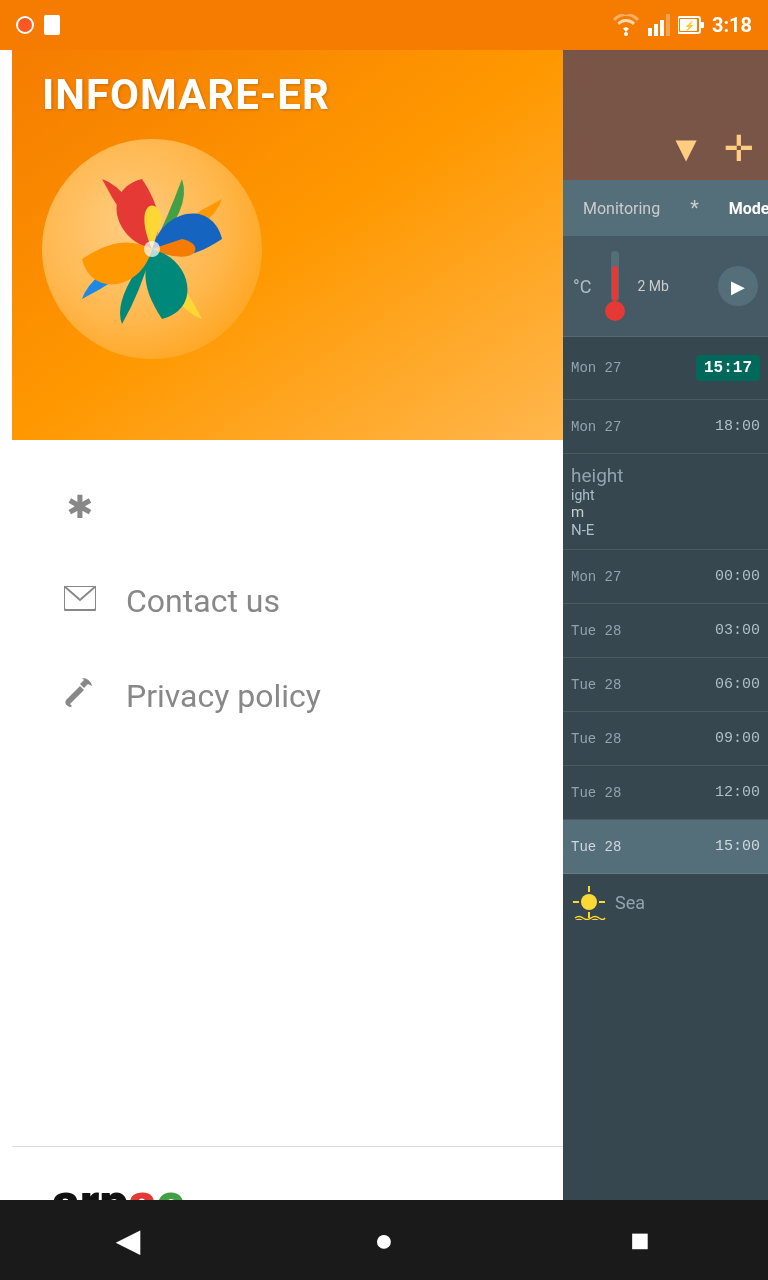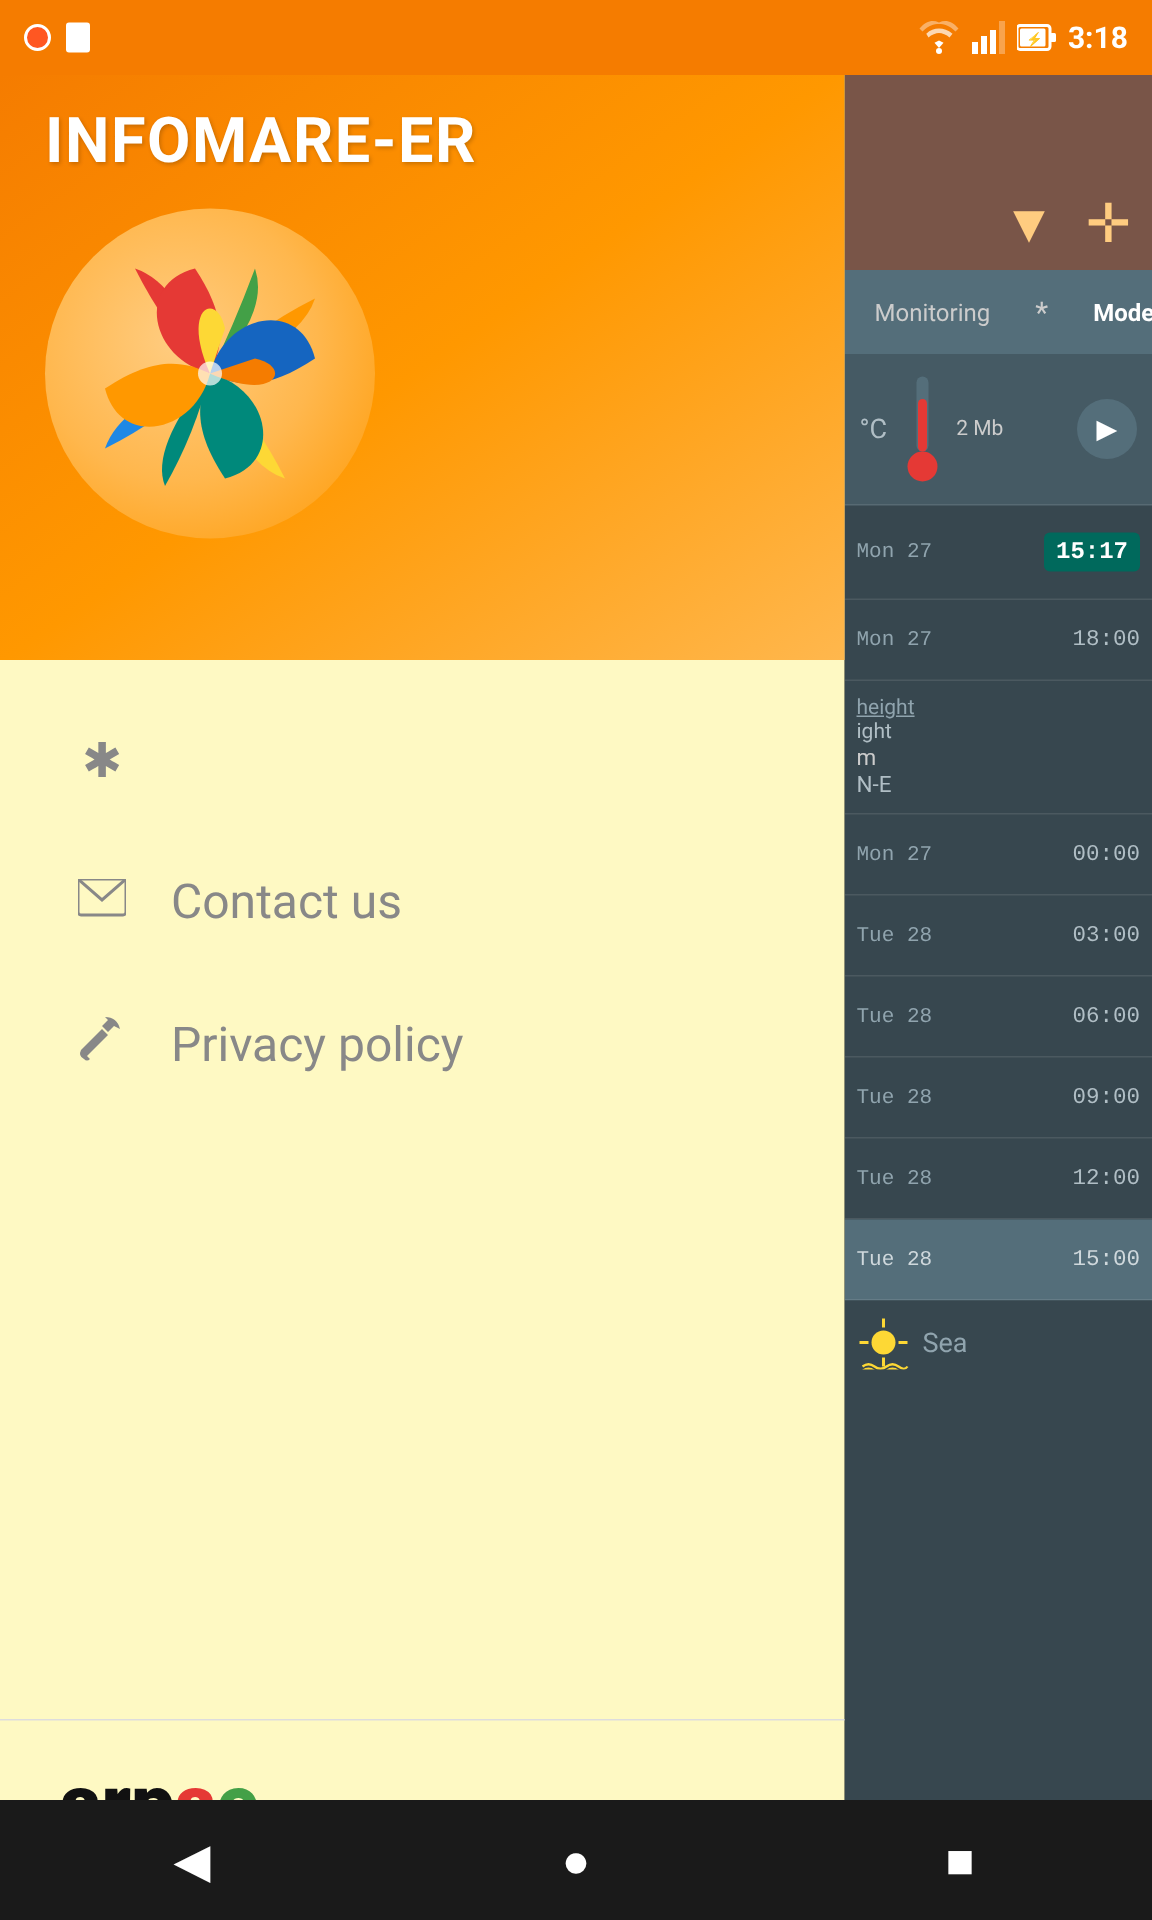--- a/index.html
+++ b/index.html
@@ -45,25 +45,26 @@
       width: 768px;
       height: 1230px;
       display: flex;
       position: relative;
     }
 
     
     .left-panel {
       width: 563px;
       height: 1230px;
-      background: #fef9c3;
+      background: #ffffff;
       display: flex;
       flex-direction: column;
       position: relative;
       z-index: 5;
+      padding-left: 12px;
     }
 
     
     .drawer-header {
       width: 100%;
       height: 390px;
       background: linear-gradient(145deg, #f57c00, #ff9800, #ffb74d);
       display: flex;
       flex-direction: column;
       padding: 20px 30px;
@@ -385,21 +386,21 @@
     <div style="overflow:hidden;">
       <div class="data-row">
         <div style="color:#90a4ae; font-size:14px;">Mon 27</div>
         <div style="color:white; font-size:16px; font-weight:bold; background:#00695c; padding:4px 8px; border-radius:4px;">15:17</div>
       </div>
       <div class="data-row">
         <div style="color:#90a4ae; font-size:14px;">Mon 27</div>
         <div style="color:#b0bec5; font-size:15px;">18:00</div>
       </div>
       <div style="padding:10px 8px; border-bottom:1px solid rgba(255,255,255,0.1);">
-        <div style="color:#90a4ae; font-size:14px;text-decoration:underline;">height</div>
+        <div style="color:#90a4ae; font-size:19px;">height</div>
         <div style="color:#b0bec5; font-size:14px;">ight</div>
         <div style="color:#ccc; font-size:15px;">m</div>
         <div style="color:#b0bec5; font-size:15px;">N-E</div>
       </div>
       <div class="data-row">
         <div style="color:#90a4ae; font-size:14px;">Mon 27</div>
         <div style="color:#b0bec5; font-size:15px;">00:00</div>
       </div>
       <div class="data-row">
         <div style="color:#90a4ae; font-size:14px;">Tue 28</div>

